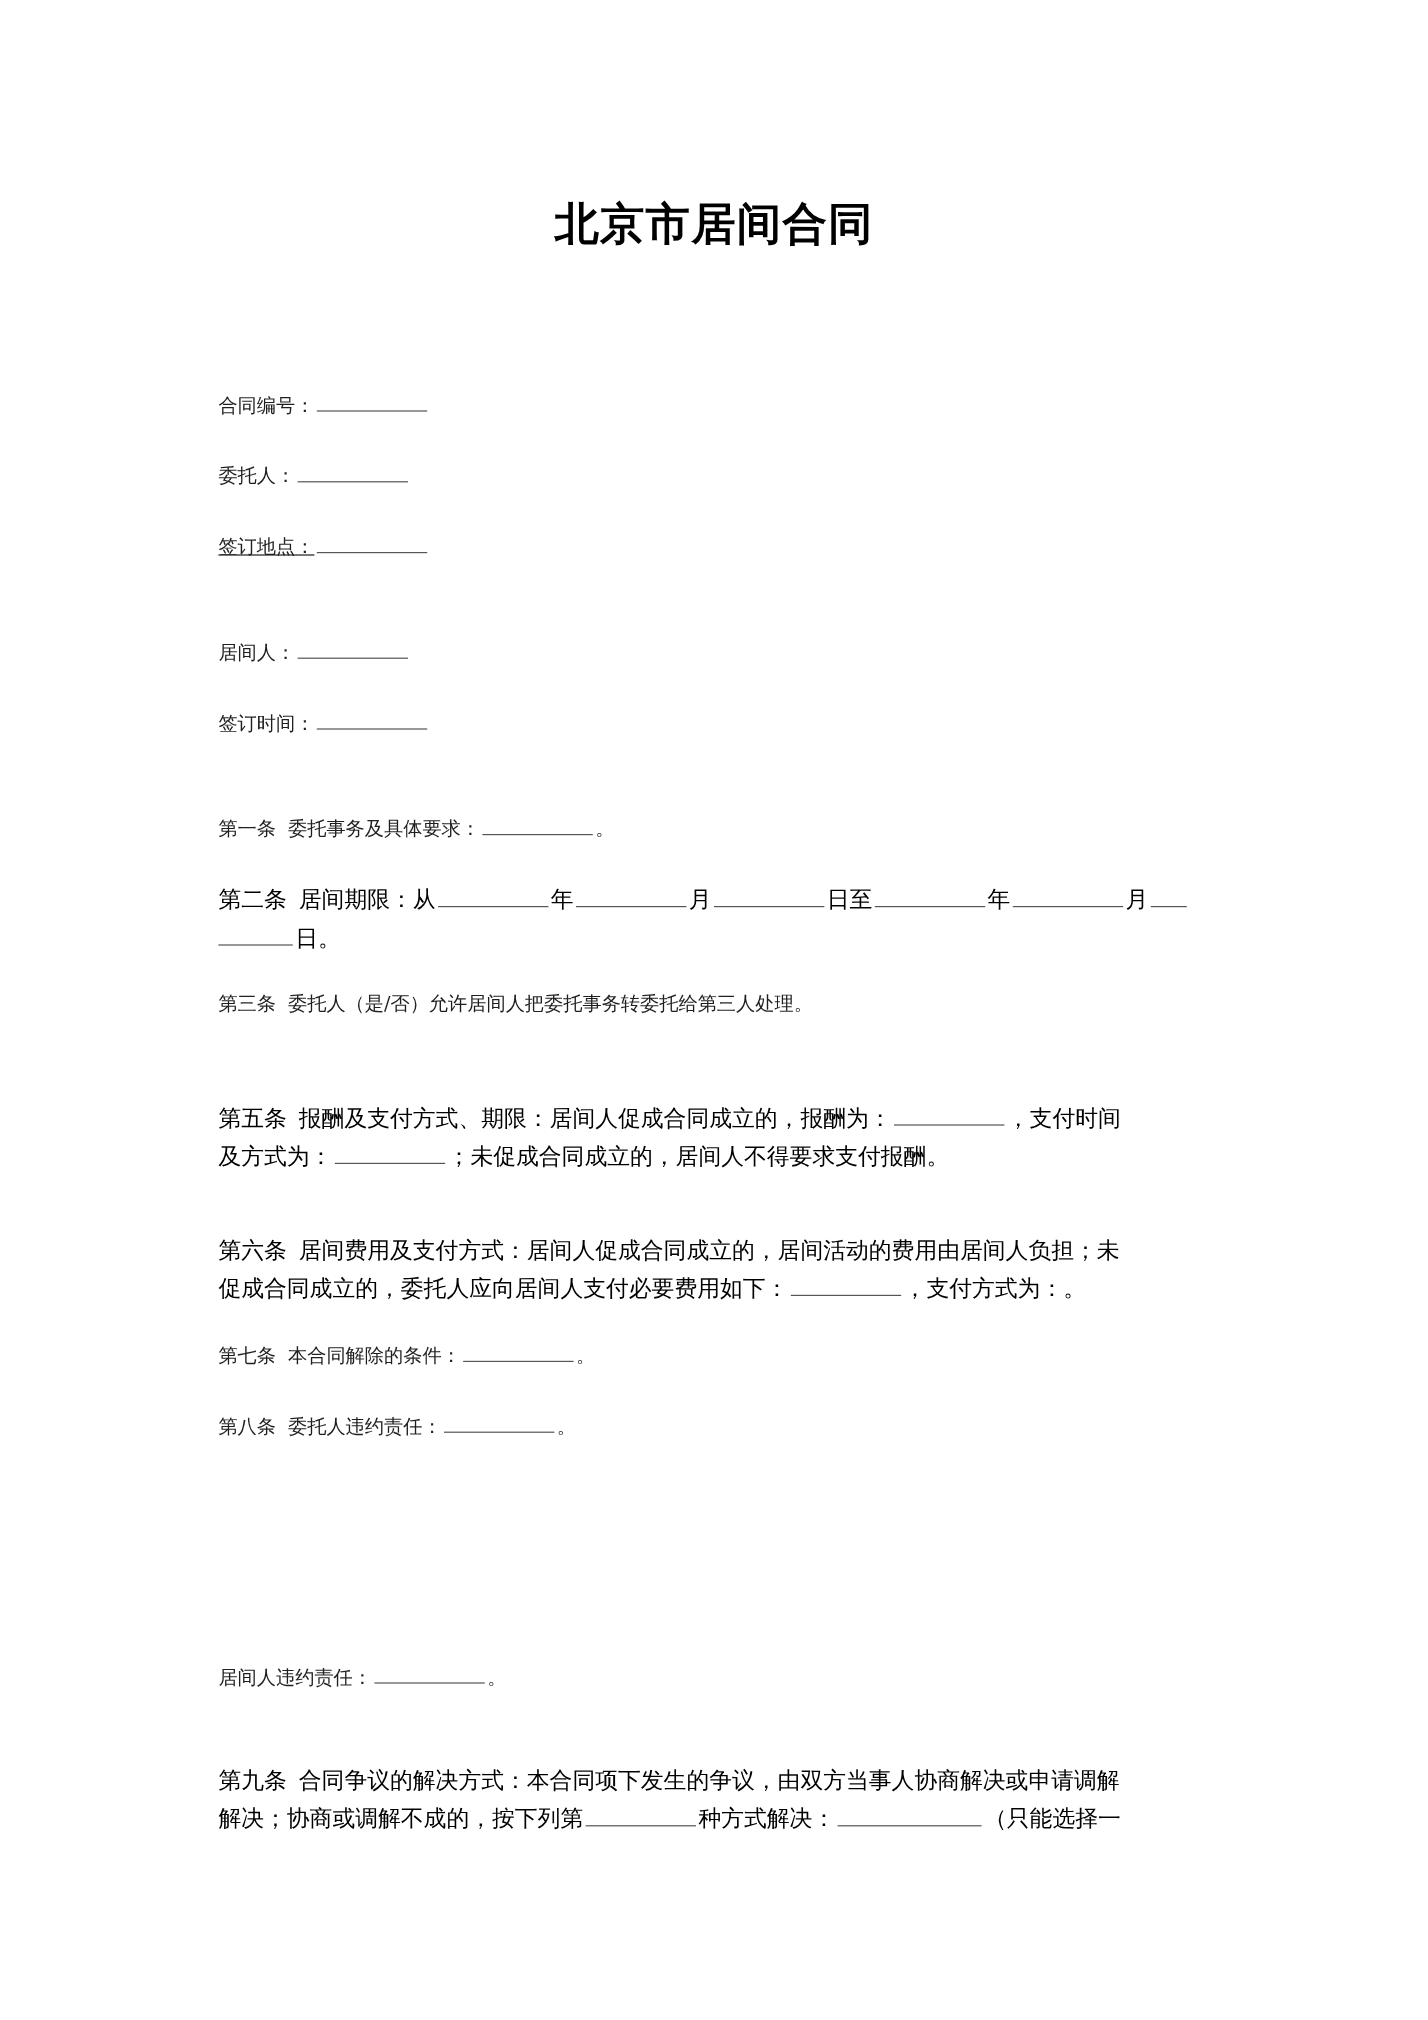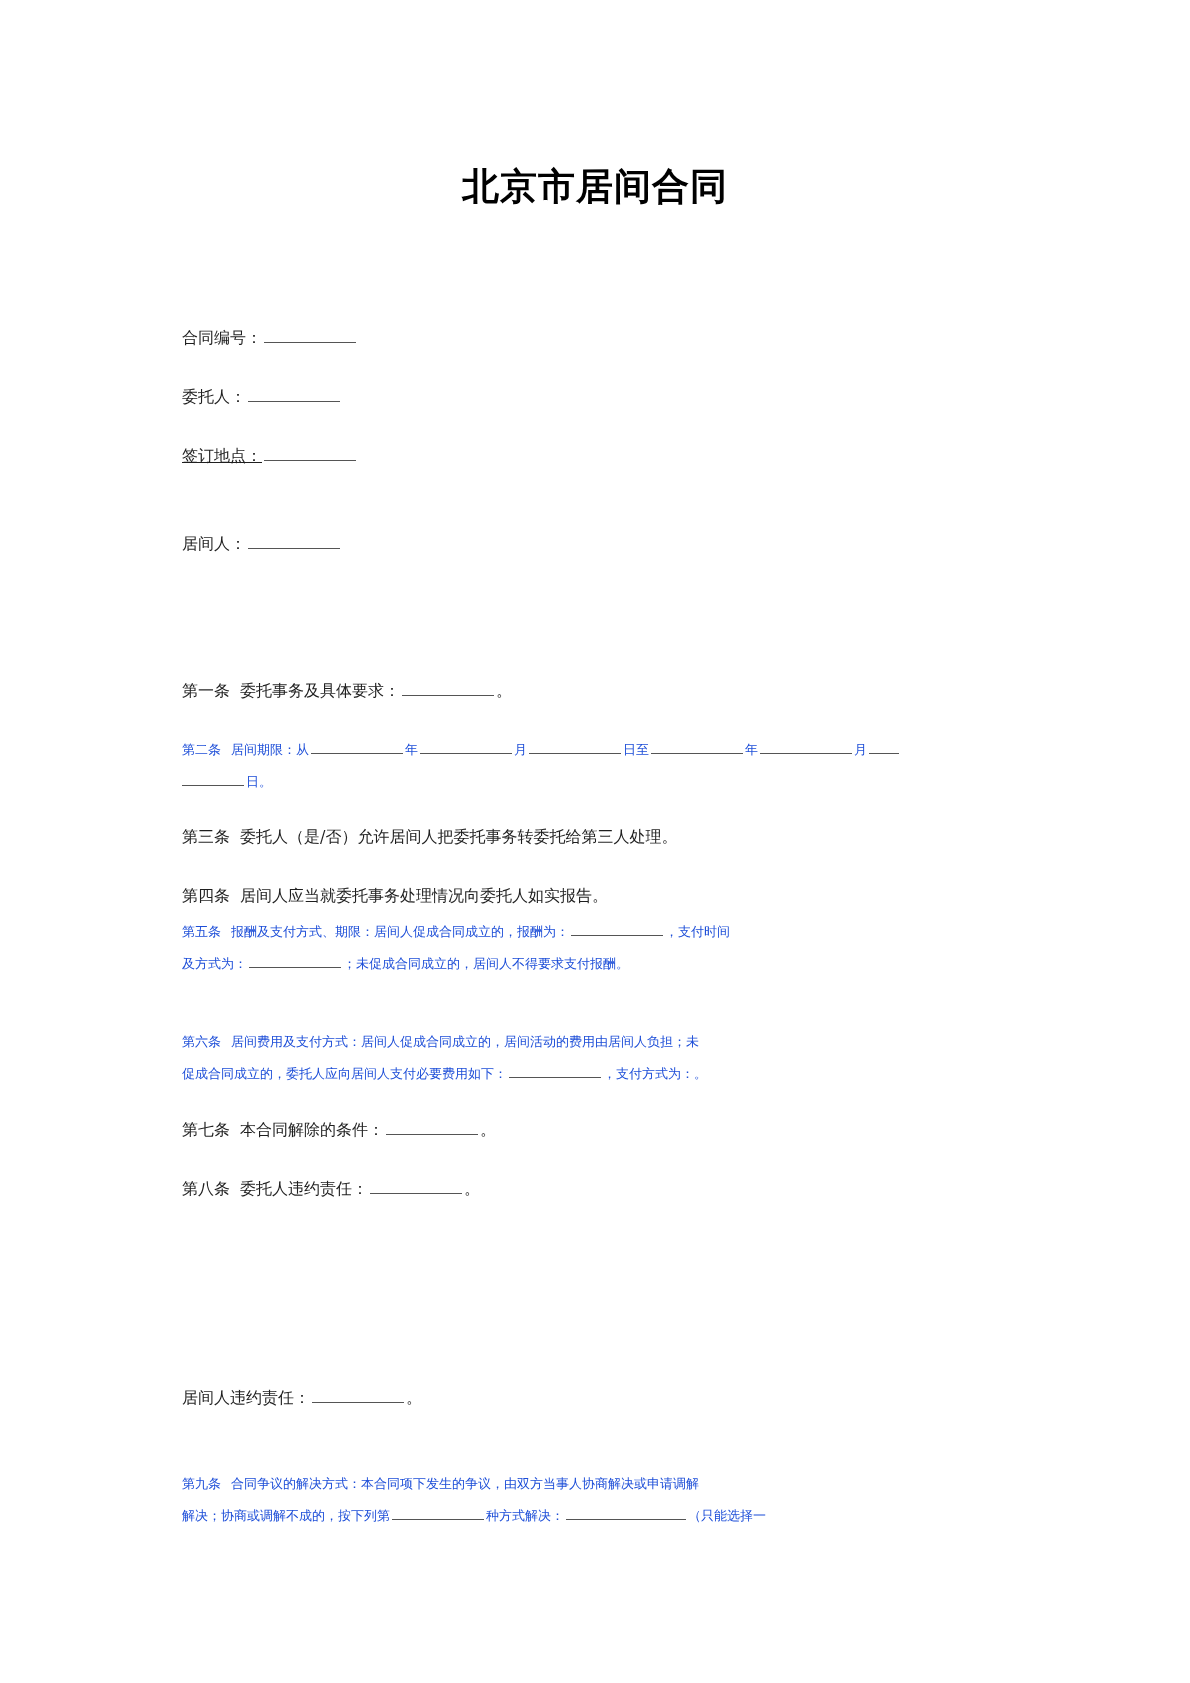--- a/index.html
+++ b/index.html
@@ -40,23 +40,23 @@
       width: 835px;
       font-size: 16px;
       line-height: 32px;
       white-space: nowrap;
       color: #1f1f1f;
     }
     .para {
       position: absolute;
       left: 182px;
       width: 835px;
-      font-size: 13px;
+      font-size: 19px;
       line-height: 32px;
-      color: #1d4ed8;
+      color: #000000;
       text-align: justify;
     }
     .blank {
       display: inline-block;
       border-bottom: 1px solid #555555;
       height: 18px;
       vertical-align: baseline;
       margin: 0 2px;
     }
     .b9 { width: 92px; }
@@ -77,36 +77,36 @@
   </div>
   <div class="line" style="top:381px;">
     <span>委托人：</span><span class="blank b9"></span>
   </div>
   <div class="line" style="top:440px;text-decoration:underline;">
     <span>签订地点：</span><span class="blank b9"></span>
   </div>
   <div class="line" style="top:528px;">
     <span>居间人：</span><span class="blank b9"></span>
   </div>
+  <div class="line" style="top:587px;">
+    <span>签订时间：</span><span class="blank b9"></span>
+  </div>
 
   <div class="line" style="top:675px;">
     <span>第一条</span><span class="gap"></span><span>委托事务及具体要求：</span><span class="blank b9"></span><span>。</span>
   </div>
 
   <div class="para" style="top:734px;">
     <span>第二条</span><span class="gap"></span><span>居间期限：从</span><span class="blank b9"></span><span>年</span><span class="blank b9"></span><span>月</span><span class="blank b9"></span><span>日至</span><span class="blank b9"></span><span>年</span><span class="blank b9"></span><span>月</span><span class="blank b3"></span><br><span class="blank b6" style="margin-left:0;"></span><span>日。</span>
   </div>
 
   <div class="line" style="top:821px;">
     <span>第三条</span><span class="gap"></span><span>委托人（是/否）允许居间人把委托事务转委托给第三人处理。</span>
   </div>
 
-  <div class="line" style="top:880px;">
-    <span>第四条</span><span class="gap"></span><span>居间人应当就委托事务处理情况向委托人如实报告。</span>
-  </div>
 
   <div class="para" style="top:916px;">
     <span>第五条</span><span class="gap"></span><span>报酬及支付方式、期限：居间人促成合同成立的，报酬为：</span><span class="blank b9"></span><span>，支付时间</span><br><span>及方式为：</span><span class="blank b9"></span><span>；未促成合同成立的，居间人不得要求支付报酬。</span>
   </div>
 
   <div class="para" style="top:1026px;">
     <span>第六条</span><span class="gap"></span><span>居间费用及支付方式：居间人促成合同成立的，居间活动的费用由居间人负担；未</span><br><span>促成合同成立的，委托人应向居间人支付必要费用如下：</span><span class="blank b9"></span><span>，支付方式为：。</span>
   </div>
 
   <div class="line" style="top:1114px;">

